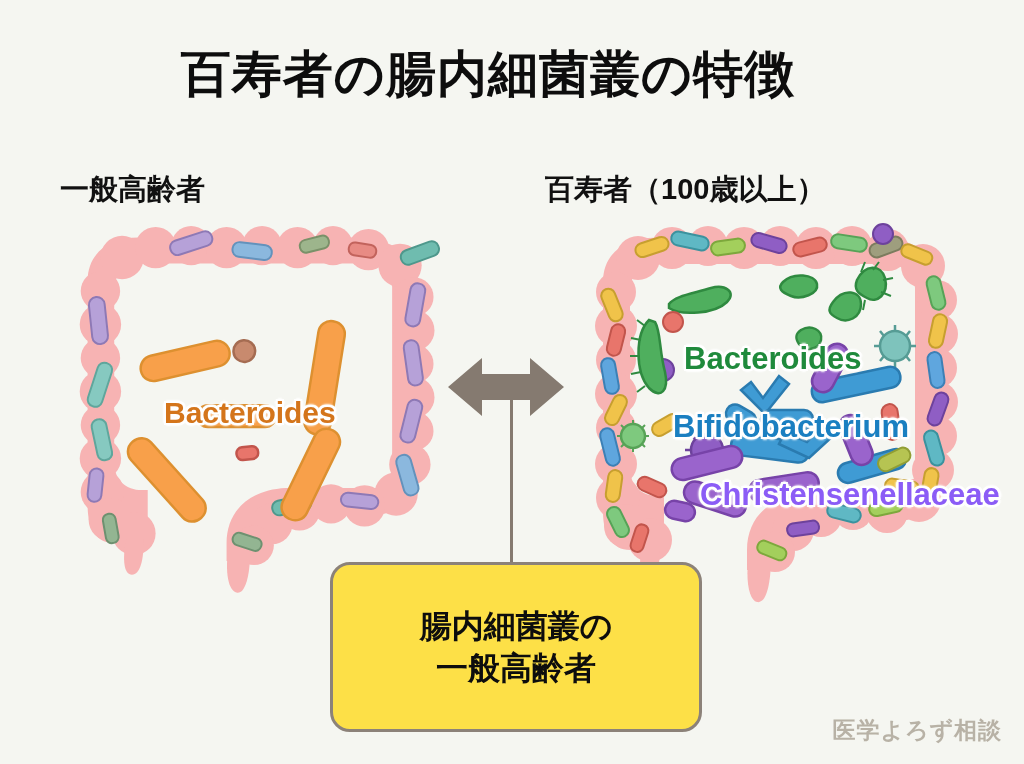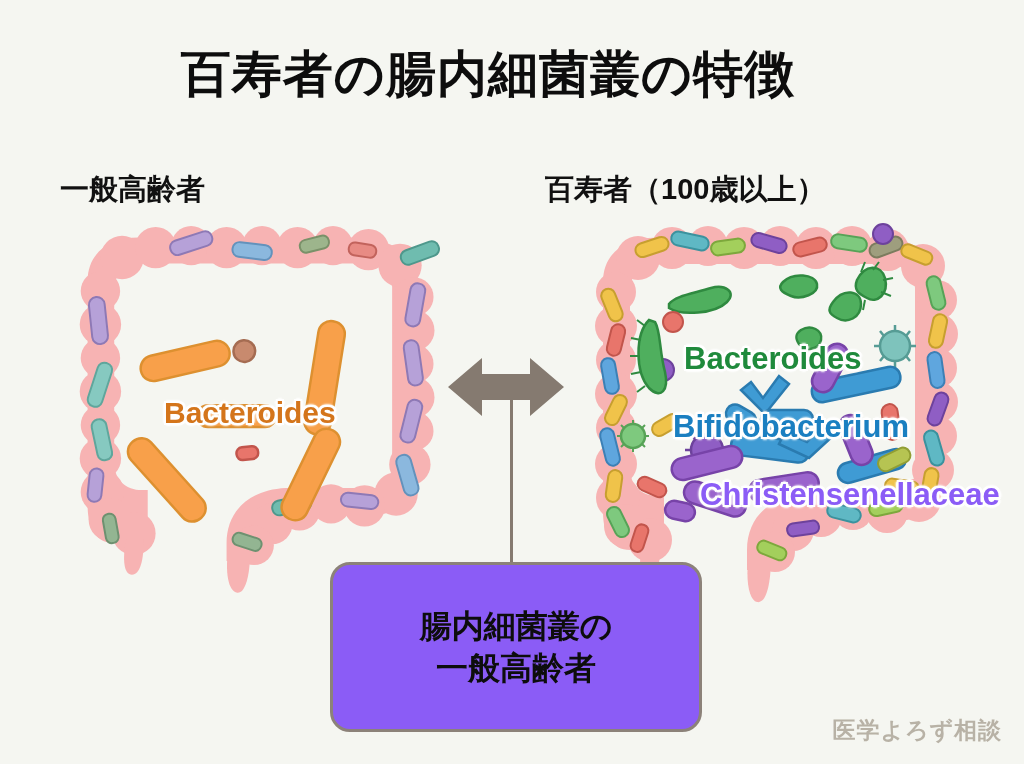--- a/index.html
+++ b/index.html
@@ -51,21 +51,21 @@
 
   #arrow-wrap{position:absolute;left:446px;top:352px;width:120px;height:70px;}
   #connector-line{
     position:absolute;left:510px;top:396px;
     width:3px;height:174px;background:#857a70;
   }
 
   #callout-box{
     position:absolute;left:330px;top:562px;width:372px;height:170px;
     border:3px solid #8c8279;border-radius:20px;
-    background:#8b5cf6;
+    background:#fde047;
     display:flex;flex-direction:column;
     align-items:center;justify-content:center;
     box-sizing:border-box;
   }
   .callout-line{
     font-size:32px;font-weight:bold;color:#0d0d0d;
     line-height:1.32;white-space:nowrap;text-align:center;
   }
 
   #watermark{

